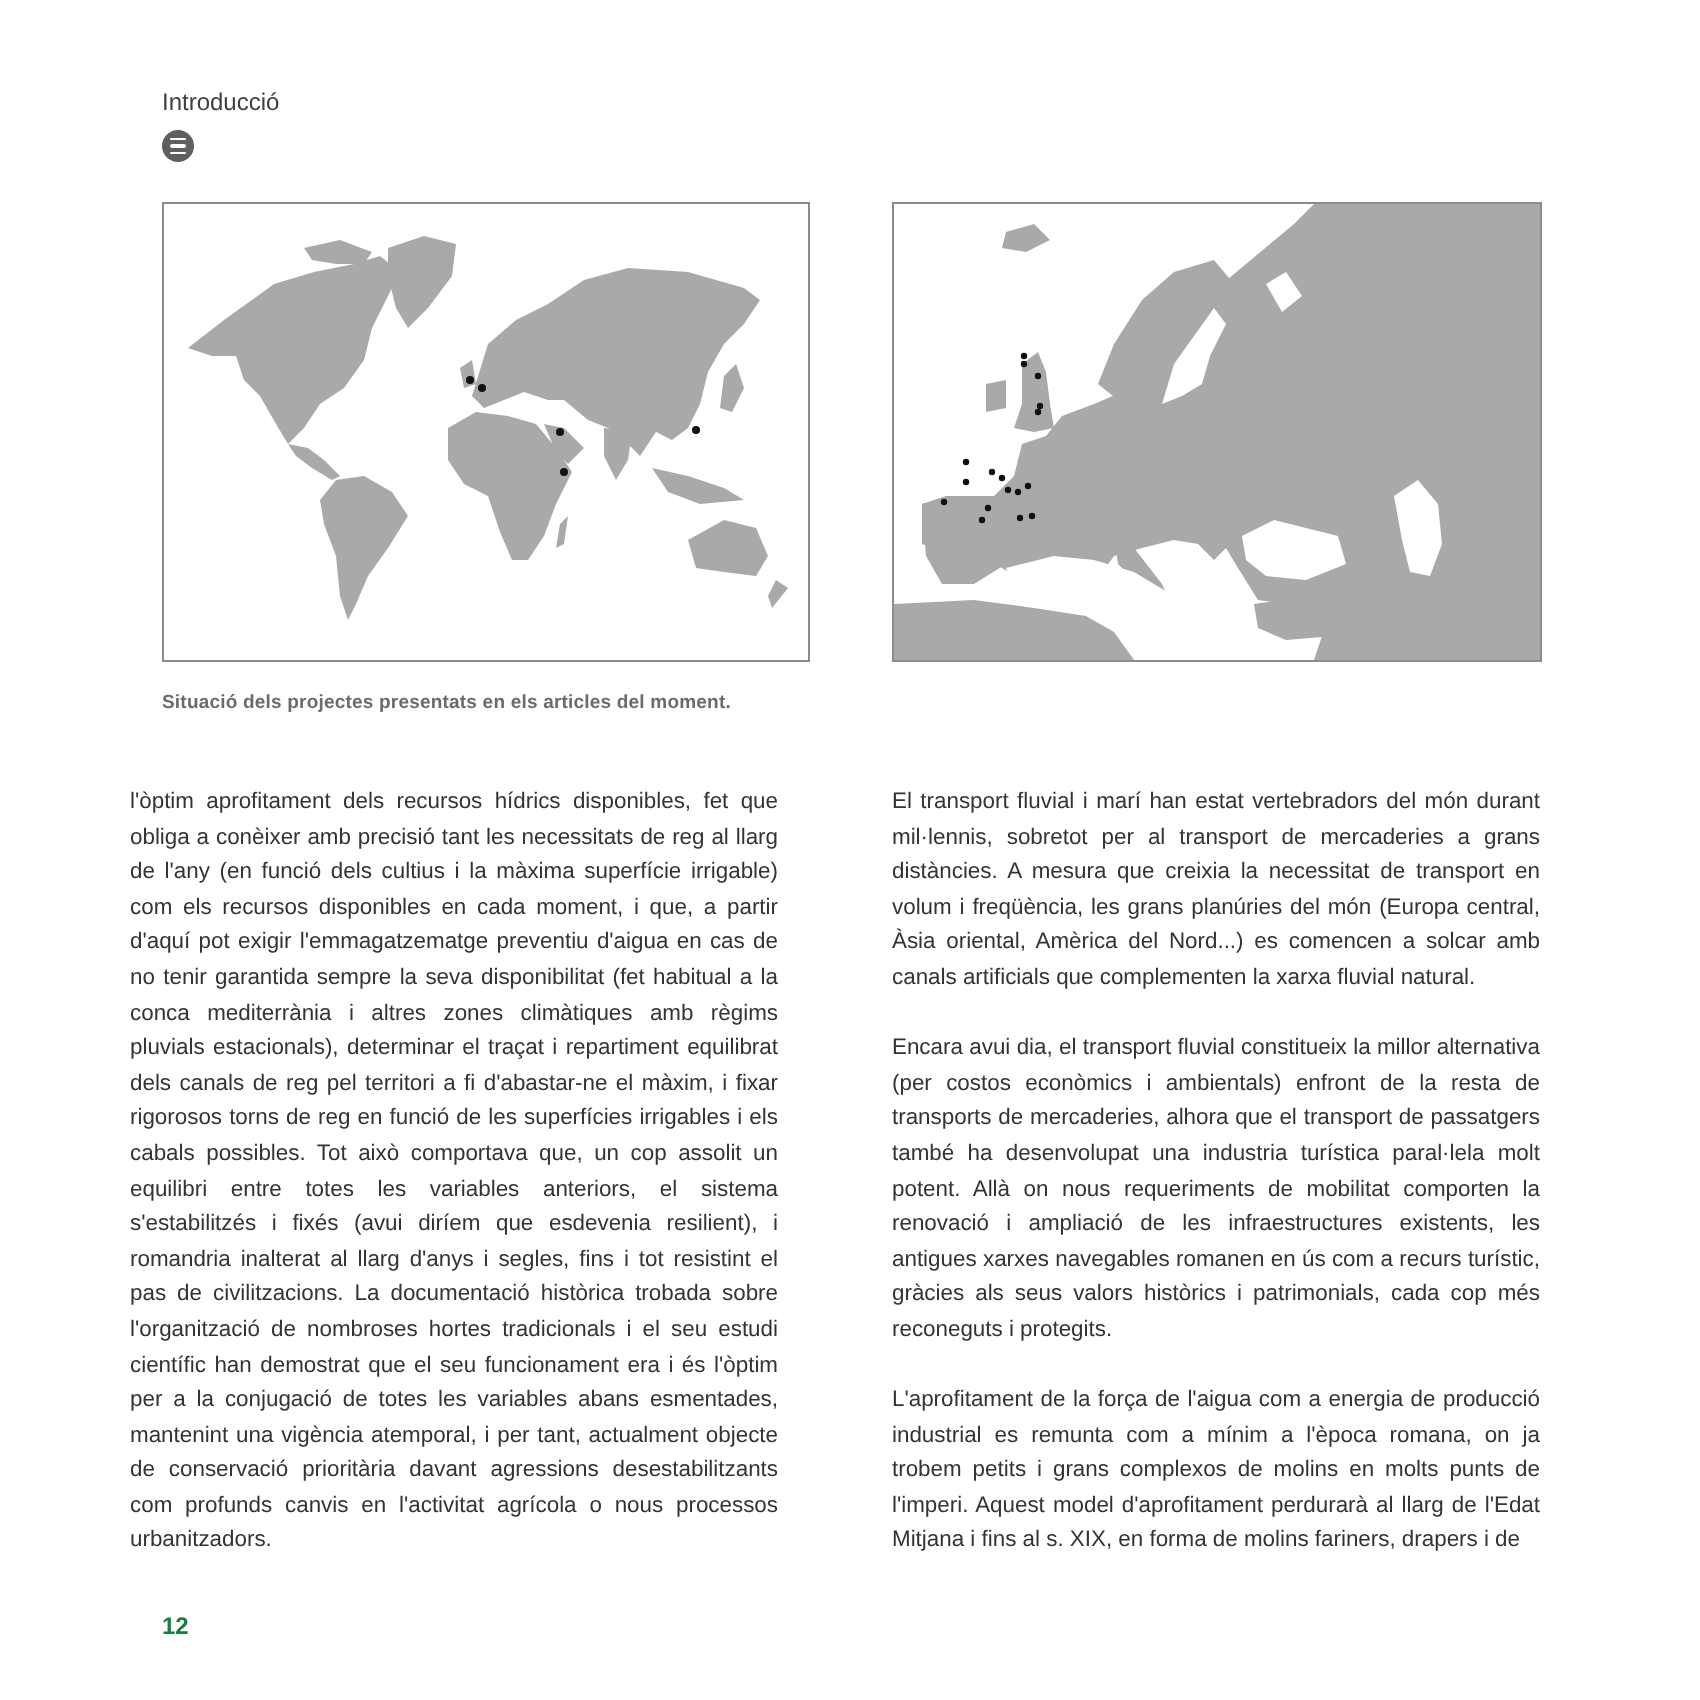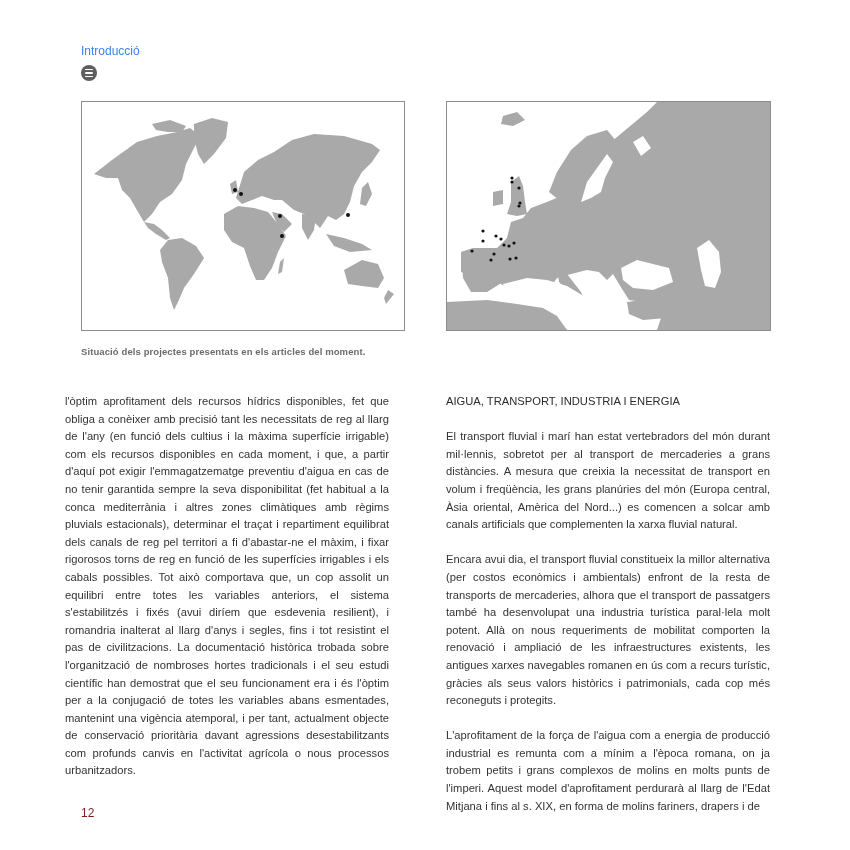--- a/index.html
+++ b/index.html
@@ -1,32 +1,32 @@
 <!DOCTYPE html>
 <html><head>
 <meta charset="utf-8">
 <style>
   html, body { margin:0; padding:0; background:#ffffff; }
   body { width:850px; height:850px; position:relative; overflow:hidden;
          font-family:"Liberation Sans", sans-serif; color:#2b2b2b; }
-  .section-label { position:absolute; left:81px; top:44px; font-size:12px; color:#3b82f6; }
+  .section-label { position:absolute; left:81px; top:44px; font-size:12px; color:#404040; }
   .menu-icon { position:absolute; left:81px; top:65px; width:16px; height:16px; border-radius:50%;
                background:#5f5f5f; display:flex; flex-direction:column; justify-content:center; align-items:center; gap:2px; }
   .menu-icon span { display:block; width:8px; height:1.6px; background:#fff; border-radius:1px; }
   .map { position:absolute; border:1px solid #8c8c8c; background:#fff; overflow:hidden; }
   .map svg { width:100%; height:100%; display:block; }
   #map-world { left:81px; top:101px; width:322px; height:228px; }
   #map-europe { left:446px; top:101px; width:323px; height:228px; }
   .caption { position:absolute; left:81px; top:346px; font-size:9.5px; color:#6b6b6b; font-weight:bold; letter-spacing:0.1px; }
   .col { position:absolute; top:393px; width:324px; font-size:11.2px; line-height:17.6px; color:#333; text-align:justify; }
   #col-left { left:65px; }
   #col-right { left:446px; }
   .col p { margin:0 0 17.6px 0; hyphens:manual; }
   .heading { font-size:11.2px; color:#2b2b2b; margin:0 0 17.6px 0; }
-  .page-number { position:absolute; left:81px; top:806px; font-size:12px; color:#7f1d1d; }
+  .page-number { position:absolute; left:81px; top:806px; font-size:12px; color:#15803d;font-weight:bold; }
 </style>
 </head>
 <body>
 
 <div class="section-label">Introducció</div>
 <div class="menu-icon">
     <span></span>
     <span></span>
     <span></span>
   </div>
@@ -131,19 +131,18 @@
   </svg>
 </div>
 
 <div class="caption">Situació dels projectes presentats en els articles del moment.</div>
 
 <div class="col" id="col-left">
   <p>l'òptim aprofitament dels recursos hídrics disponibles, fet que obliga a conèixer amb precisió  tant les necessitats de reg al llarg de l'any (en funció dels cultius i la màxima superfície irrigable) com els recursos disponibles en cada moment, i que, a partir d'aquí pot exigir l'emmagatzematge preventiu d'aigua en cas de no tenir garantida sempre la seva disponibilitat (fet habitual a la conca mediterrània i altres zones climàtiques amb règims pluvials estacionals), determinar el traçat i repartiment equilibrat dels canals de reg pel territori a fi d'abastar-ne el màxim, i fixar rigorosos torns de reg en funció de les superfícies irrigables i els cabals possibles. Tot això comportava que, un cop assolit un equilibri entre totes les variables anteriors, el sistema s'estabilitzés i fixés (avui diríem que esdevenia resilient), i romandria inalterat al llarg d'anys i segles, fins i tot resistint el pas de civilitzacions. La documentació històrica trobada sobre l'organització de nombroses hortes tradicionals i el seu estudi científic han demostrat que el seu funcionament era i és l'òptim per a la conjugació de totes les variables abans esmentades, mantenint una vigència atemporal, i per tant, actualment objecte de conservació prioritària davant agressions desestabilitzants com profunds canvis en l'activitat agrícola o nous processos urbanitzadors.</p>
 </div>
 
 <div class="col" id="col-right">
-  <div class="heading">AIGUA, TRANSPORT, INDUSTRIA I ENERGIA</div>
   <p>El transport fluvial i marí han estat vertebradors del món durant mil·lennis, sobretot per al transport de mercaderies a grans distàncies. A mesura que creixia la necessitat de transport en volum i freqüència, les grans planúries del món (Europa central, Àsia oriental, Amèrica del Nord...) es comencen a solcar amb canals artificials que complementen la xarxa fluvial natural.</p>
   <p>Encara avui dia, el transport fluvial constitueix la millor alternativa (per costos econòmics i ambientals) enfront de la resta de transports de mercaderies, alhora que el transport de passatgers també ha desenvolupat una industria turística paral·lela molt potent. Allà on nous requeriments de mobilitat comporten la renovació i ampliació de les infraestructures existents, les antigues xarxes navegables romanen en ús com a recurs turístic, gràcies als seus valors històrics i patrimonials, cada cop més reconeguts i protegits.</p>
   <p>L'aprofitament de la força de l'aigua com a energia de producció industrial es remunta com a mínim a l'època romana, on ja trobem petits i grans complexos de molins en molts punts de l'imperi. Aquest model d'aprofitament perdurarà al llarg de l'Edat Mitjana i fins al s. XIX, en forma de molins fariners, drapers i de</p>
 </div>
 
 <div class="page-number">12</div>
 
 </body></html>

